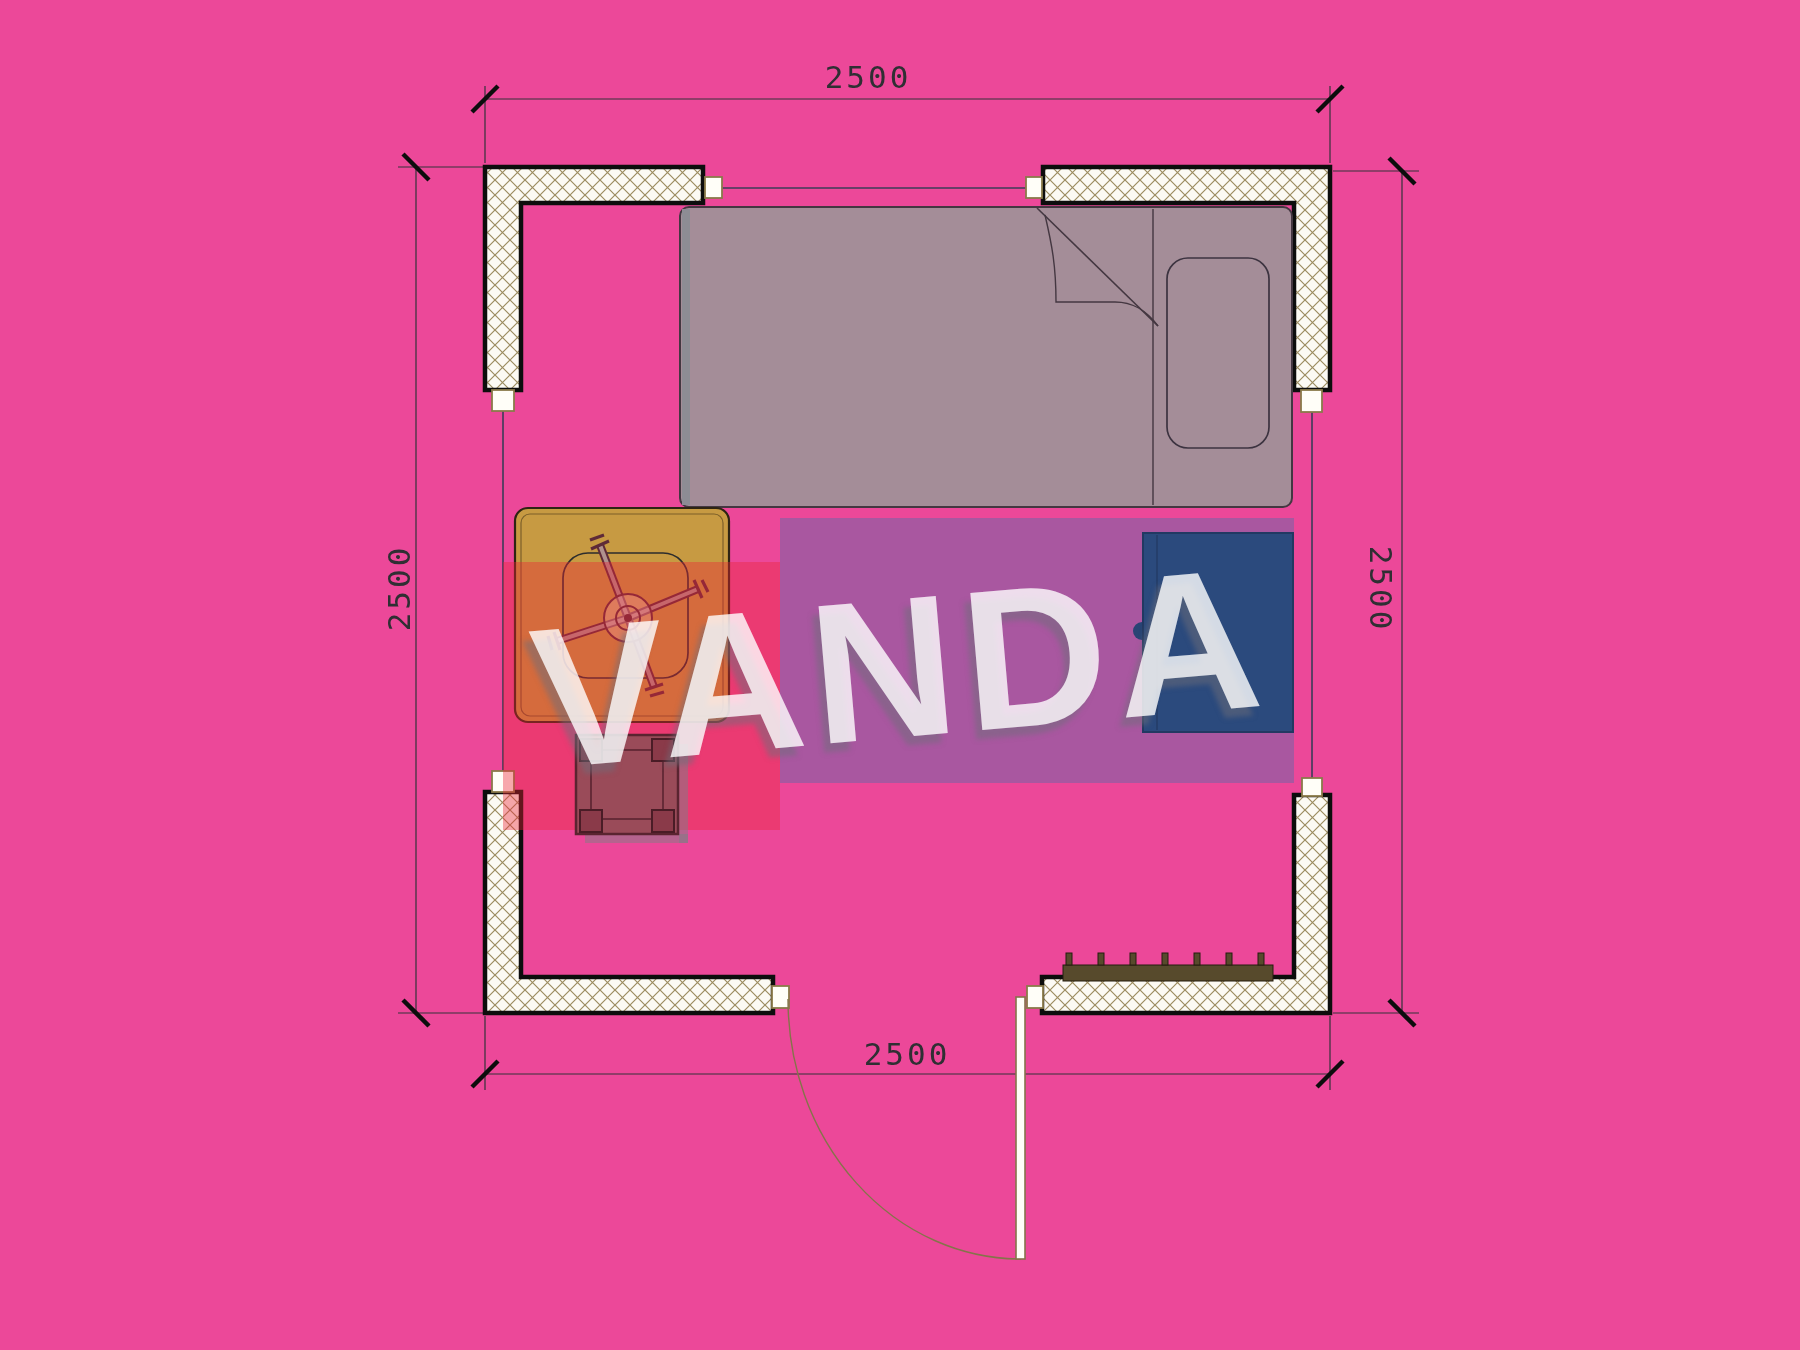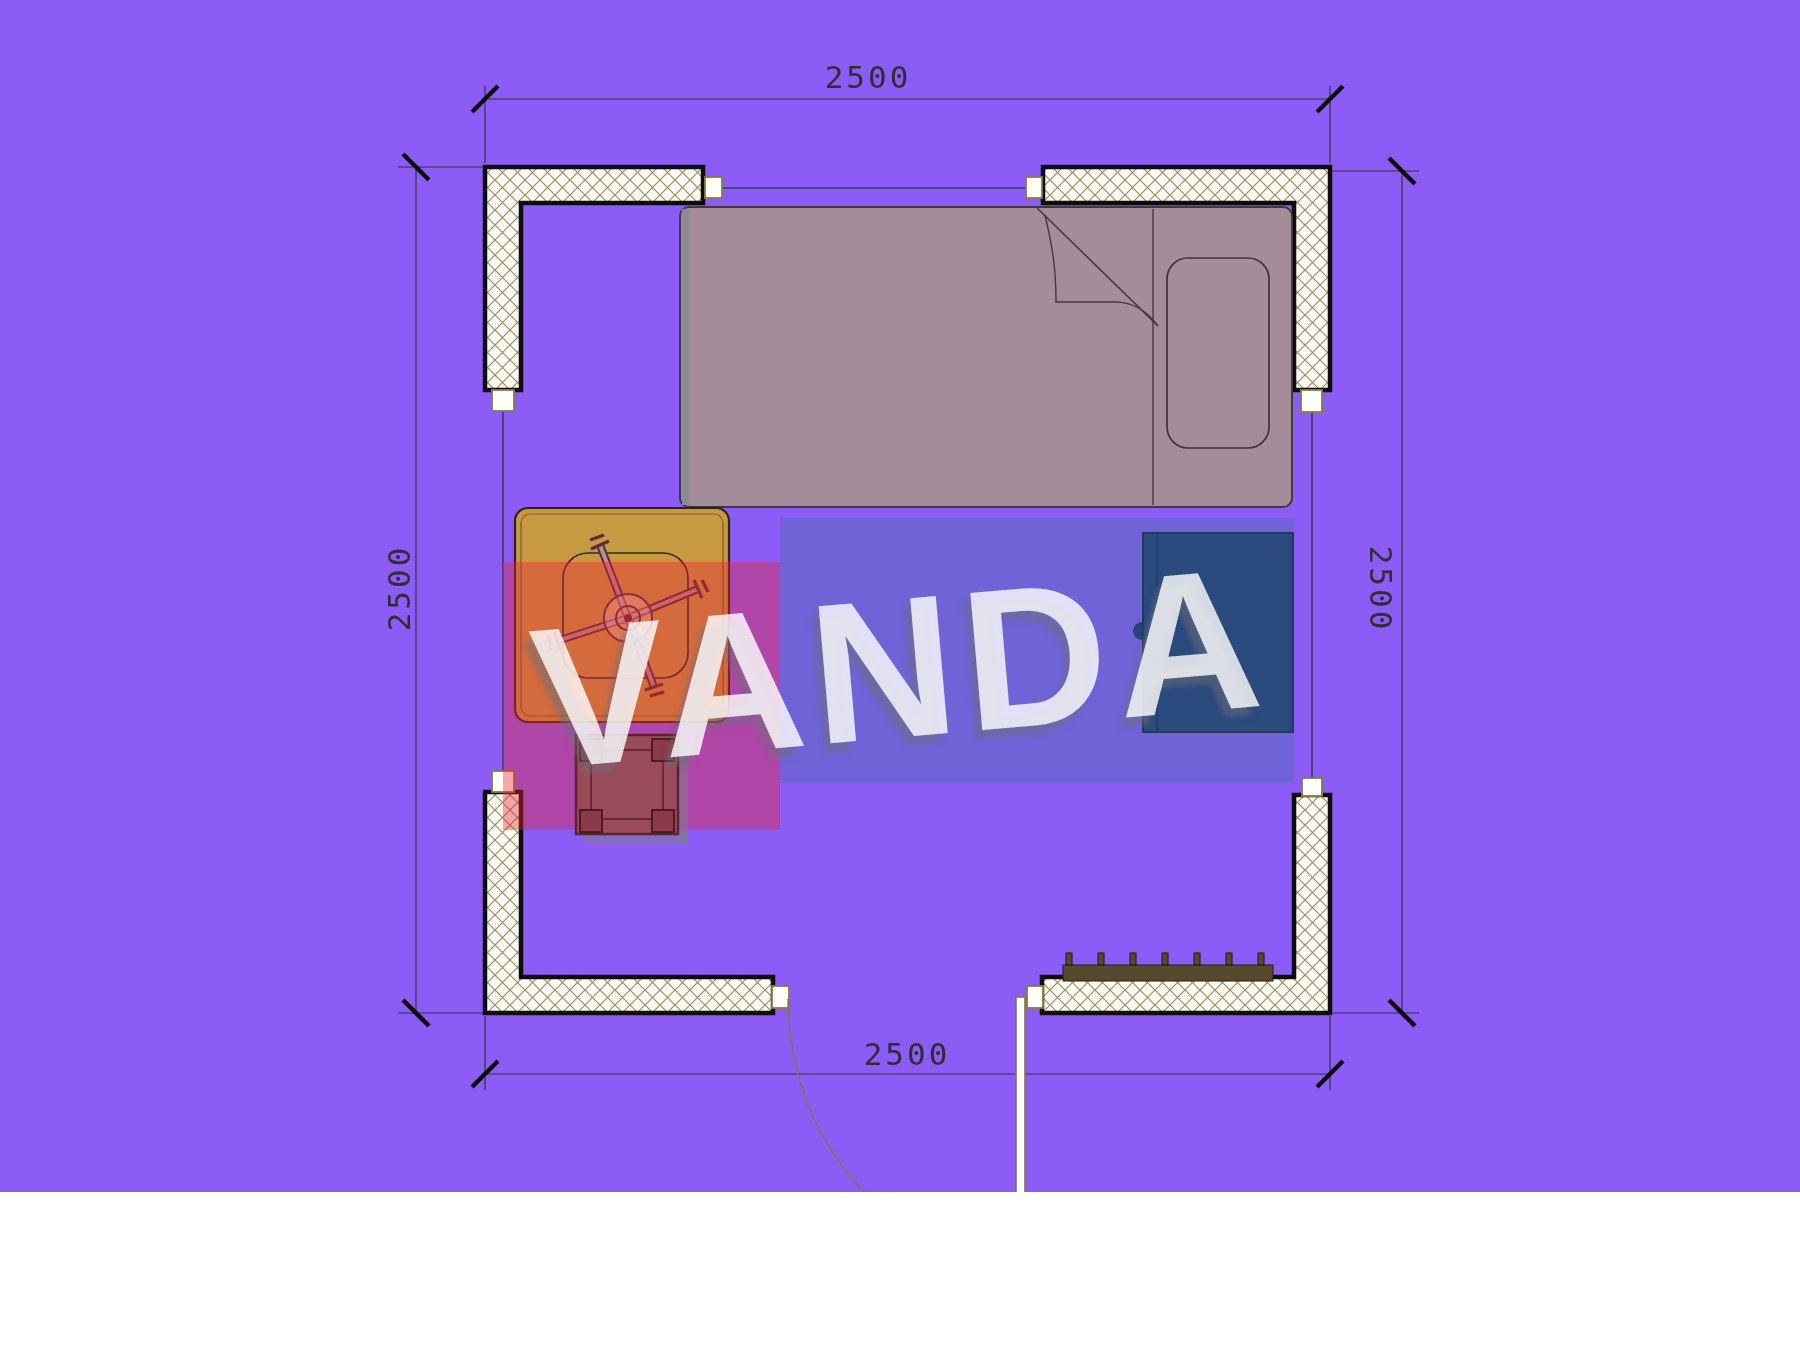--- a/index.html
+++ b/index.html
@@ -1,16 +1,16 @@
 <!DOCTYPE html>
 <html><head>
 <meta charset="utf-8">
 <style>
   html,body{margin:0;padding:0;background:#ffffff;}
-  .stage{position:relative;width:1800px;height:1192px;background:#8b5cf6;overflow:hidden;
+  .stage{position:relative;width:1800px;height:1350px;background:#ec4899;overflow:hidden;
          font-family:"Liberation Sans",sans-serif;}
   .stage svg{position:absolute;left:0;top:0;}
   .dim-label{position:absolute;color:#2f2f33;font-family:"DejaVu Sans Mono",monospace;
              font-size:31px;letter-spacing:3px;text-align:center;white-space:nowrap;}
   .dim-label.vert{transform:rotate(-90deg);transform-origin:center center;}
   .dim-label.vert-r{transform:rotate(90deg);transform-origin:center center;}
   .brand{position:absolute;left:505px;top:540px;width:790px;height:255px;
          display:flex;align-items:center;justify-content:center;
          font-size:200px;font-weight:700;letter-spacing:8px;
          color:rgba(255,255,255,0.80);

